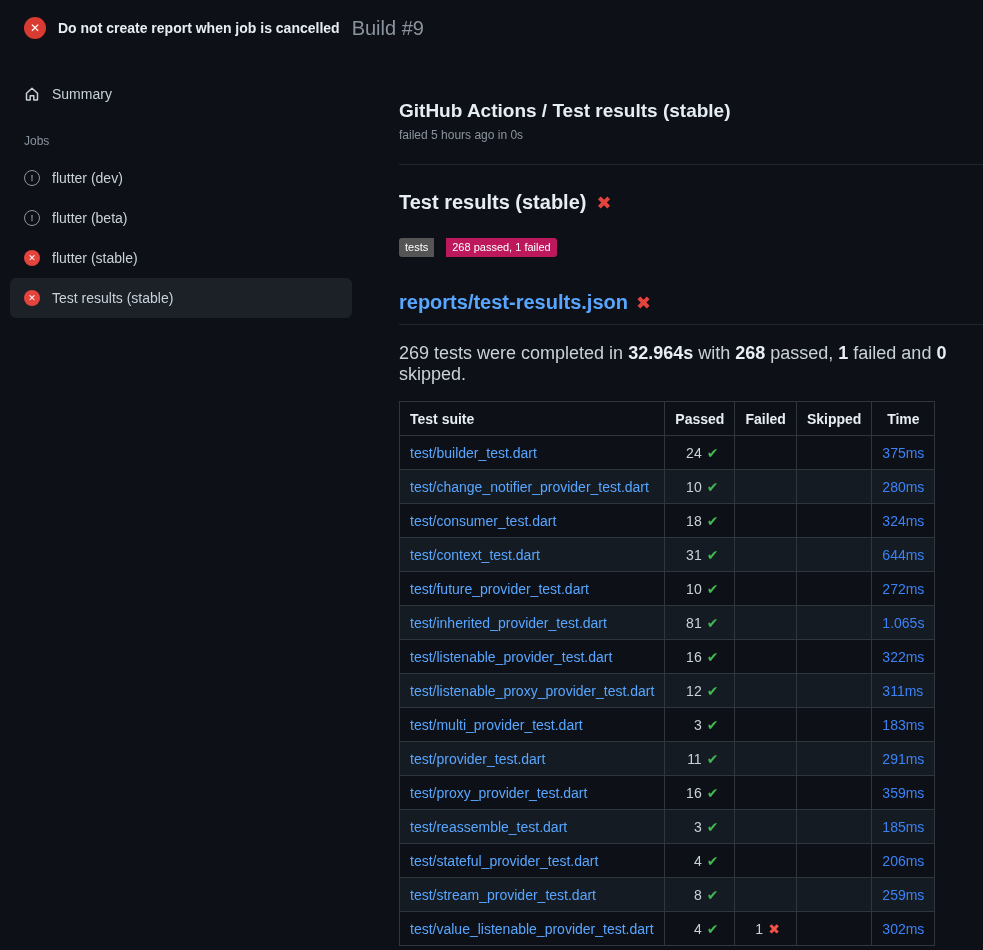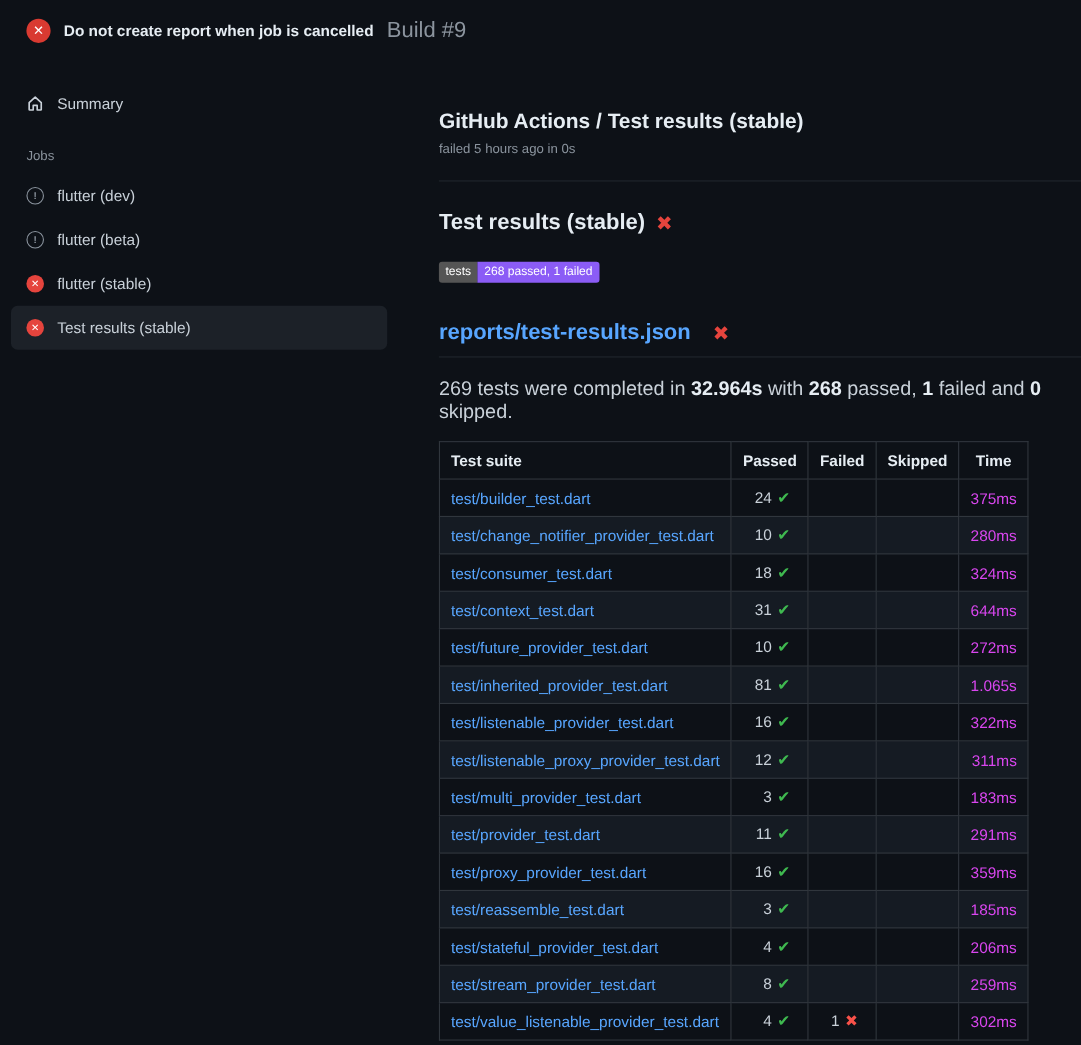--- a/index.html
+++ b/index.html
@@ -80,31 +80,31 @@
     font-weight: 700;
     color: #e6edf3;
     display: flex;
     align-items: center;
     gap: 10px;
   }
   .xmark { color: #e5443d; font-weight: 700; font-size: 18px; line-height: 1; }
 
   .badge { display: inline-flex; margin-top: 24px; font-size: 11px; color: #ffffff; line-height: 1; }
   .badge-left { background: #555555; padding: 4px 6px; border-radius: 3px 0 0 3px; }
-  .badge-right { background: #8b5cf6; padding: 4px 6px; border-radius: 0 3px 3px 0; }
+  .badge-right { background: #be185d; padding: 4px 6px; border-radius: 0 3px 3px 0; margin-left: 12px; }
 
   .report-heading {
     margin-top: 34px;
     padding-bottom: 10px;
     border-bottom: 1px solid #21262d;
     font-size: 20px;
     font-weight: 700;
     display: flex;
     align-items: center;
-    gap: 20px;
+    gap: 8px;
     margin-right: 0;
   }
   .report-heading a { color: #58a6ff; text-decoration: none; cursor: pointer; }
 
   .summary-line { margin-top: 18px; font-size: 18px; color: #c9d1d9; }
   .summary-line b { color: #e6edf3; font-weight: 700; }
 
   
   table.results {
     margin-top: 16px;
@@ -118,21 +118,21 @@
     height: 34px;
   }
   .results th { font-weight: 700; color: #e6edf3; text-align: center; }
   .results th.col-suite { text-align: left; }
   .results tbody tr:nth-child(even) { background: #151b23; }
   td.suite a { color: #58a6ff; text-decoration: none; cursor: pointer; }
   td.num { text-align: right; padding-right: 16px; white-space: nowrap; }
   td.num .glyph { margin-left: 5px; font-weight: 700; }
   td.num .glyph.check { color: #3fb950; }
   td.num .glyph.cross { color: #f85149; }
-  td.time { text-align: right; color: #d946ef; }
+  td.time { text-align: left; color: #3b82f6; }
 </style>
 </head>
 <body>
 
 <header class="build-header">
   <span class="circle-x lg">
       <span>✕</span>
     </span>
   <h1 class="build-title">Do not create report when job is cancelled</h1>
   <span class="build-num">Build #9</span>

